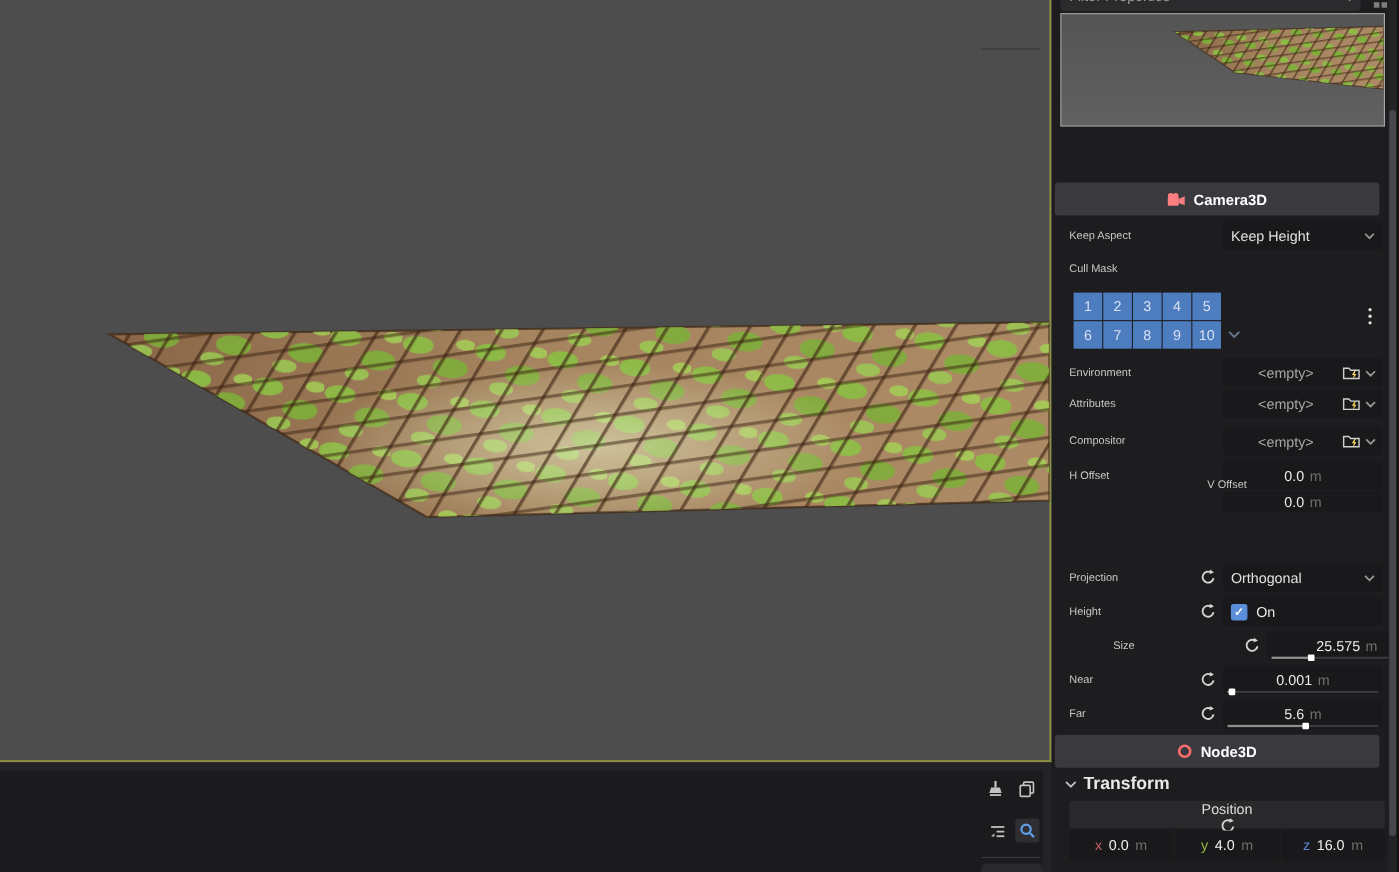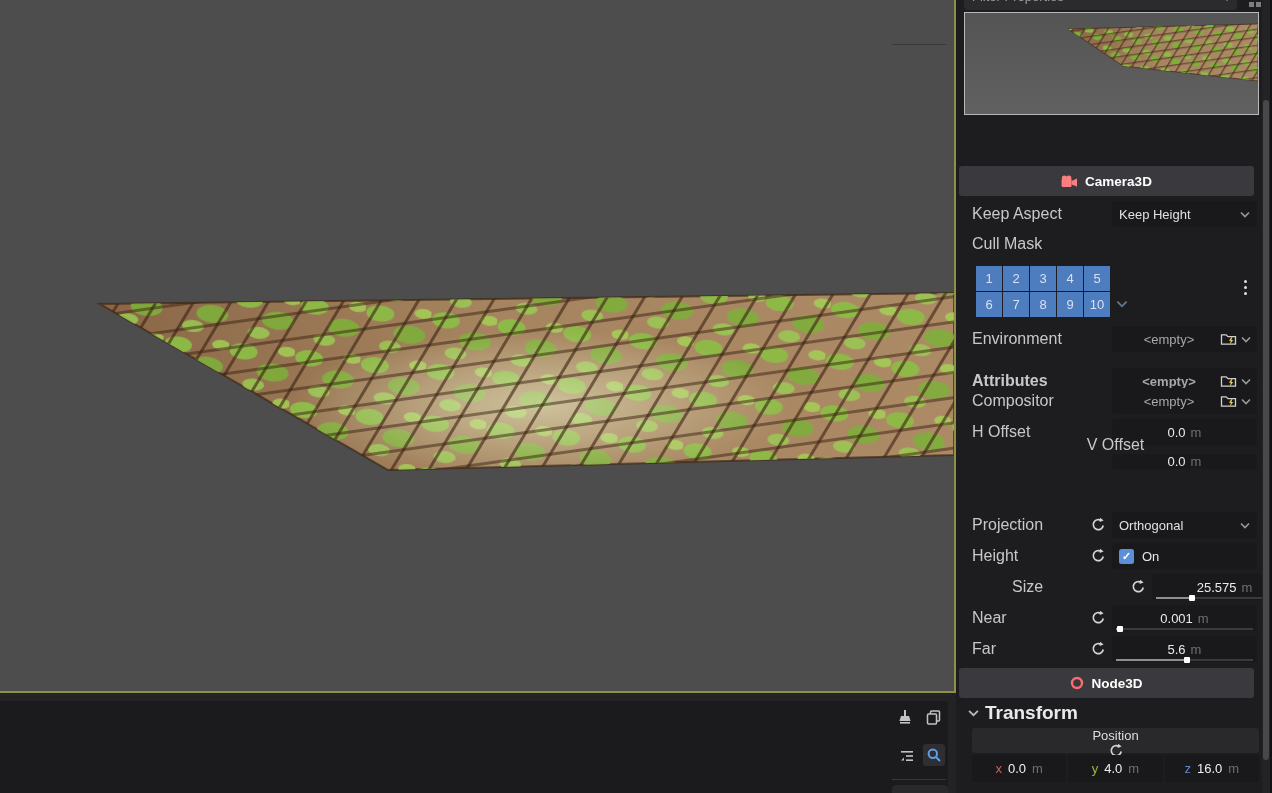--- a/index.html
+++ b/index.html
@@ -30,21 +30,21 @@
   
   #preview{position:absolute;left:8px;top:12px;width:295px;height:103px;box-sizing:border-box;
            border:1px solid #b9b9b9;background:linear-gradient(#545454,#616161);overflow:hidden;}
   
   .cat{position:absolute;left:3px;width:295px;height:30px;background:#3a3a3e;border-radius:3px;
        display:flex;align-items:center;justify-content:center;gap:7px;color:#fff;
        font-size:13.5px;font-weight:bold;}
   
   .prow{position:absolute;left:8px;width:295px;height:30px;display:flex;align-items:center;
         padding-left:8px;box-sizing:border-box;}
-  .plabel{color:#c8c8c8;font-size:16px;flex:1;white-space:nowrap;}
+  .plabel{color:#c8c8c8;font-size:10px;flex:1;white-space:nowrap;}
   .val{width:145px;margin-left:auto;margin-right:2px;height:26px;background:#19191c;border-radius:3px;
        display:flex;align-items:center;box-sizing:border-box;position:relative;}
   .dropdown{padding:0 7px;cursor:pointer;}
   .dropdown .dtext{color:#e0e0e0;font-size:13px;flex:1;}
   .chev{flex:0 0 auto;margin-left:4px;}
   .numfield{justify-content:center;gap:5px;}
   .numfield .num{color:#eaeaea;font-size:13px;}
   .numfield .suffix{color:#6f6f6f;font-size:13px;}
   .slidertrack{position:absolute;left:4px;right:4px;bottom:1px;height:2px;background:#3a3a3d;}
   .sliderfill{position:absolute;left:0;top:0;height:2px;background:#8f8f8f;}
@@ -61,21 +61,21 @@
   #cull-menu{position:absolute;left:288px;top:280px;display:flex;flex-direction:column;gap:3px;}
   #cull-menu i{width:3px;height:3px;border-radius:50%;background:#e0e0e0;}
   
   .checkbox{width:15px;height:15px;background:#5c8fd9;border-radius:2.5px;margin-left:7px;
             display:flex;align-items:center;justify-content:center;color:#fff;font-size:11px;
             font-weight:bold;cursor:pointer;}
   .checklabel{color:#e8e8e8;font-size:13px;margin-left:8px;}
   
   #section-transform{position:absolute;left:8px;top:700px;width:295px;height:26px;display:flex;
                      align-items:center;gap:6px;padding-left:4px;box-sizing:border-box;cursor:pointer;}
-  #section-transform b{color:#e9e9e9;font-size:19px;}
+  #section-transform b{color:#e9e9e9;font-size:16px;}
   #position-bar{position:absolute;left:16px;top:728px;width:287px;height:25px;background:#29292c;
                 border-radius:3px;display:flex;align-items:center;padding:0 8px;box-sizing:border-box;flex-direction:column;}
   #position-bar span{color:#dddddd;font-size:13px;flex:1;}
   #xyz-row{position:absolute;left:16px;top:755px;width:287px;height:27px;display:flex;gap:2px;}
   .axisfield{flex:1;background:#19191c;border-radius:3px;display:flex;align-items:center;
              justify-content:center;gap:6px;cursor:text;}
   .axisletter{font-size:13px;}
   .axisval{color:#f0f0f0;font-size:13px;}
   .axissuf{color:#6f6f6f;font-size:13px;}
   svg{display:block;}
@@ -253,21 +253,21 @@
         <span class="rtext">&lt;empty&gt;</span>
         <svg width="17" height="14" viewBox="0 0 18 15">
           <path d="M1.5,3 h5 l2,2 h8 v8 h-15 z" fill="none" stroke="#cfcfcf" stroke-width="1.4"></path>
           <polygon points="12,5.5 9.5,9.5 11.5,9.5 10.5,13.5 14,8.5 12,8.5 13.2,5.5" fill="#f6d35b"></polygon>
           </svg>
         <svg class="chev" width="10" height="7" viewBox="0 0 10 7">
           <polyline points="1,1.5 5,5.5 9,1.5" fill="none" stroke="#9a9a9a" stroke-width="1.6"></polyline>
           </svg>
       </div>
     </div>
-    <div class="prow" style="top:366px;font-weight:bold;">
+    <div class="prow" style="top:352px;">
       <span class="plabel">Attributes</span>
       <div class="val resfield">
         <span class="rtext">&lt;empty&gt;</span>
         <svg width="17" height="14" viewBox="0 0 18 15">
           <path d="M1.5,3 h5 l2,2 h8 v8 h-15 z" fill="none" stroke="#cfcfcf" stroke-width="1.4"></path>
           <polygon points="12,5.5 9.5,9.5 11.5,9.5 10.5,13.5 14,8.5 12,8.5 13.2,5.5" fill="#f6d35b"></polygon>
           </svg>
         <svg class="chev" width="10" height="7" viewBox="0 0 10 7">
           <polyline points="1,1.5 5,5.5 9,1.5" fill="none" stroke="#9a9a9a" stroke-width="1.6"></polyline>
           </svg>

